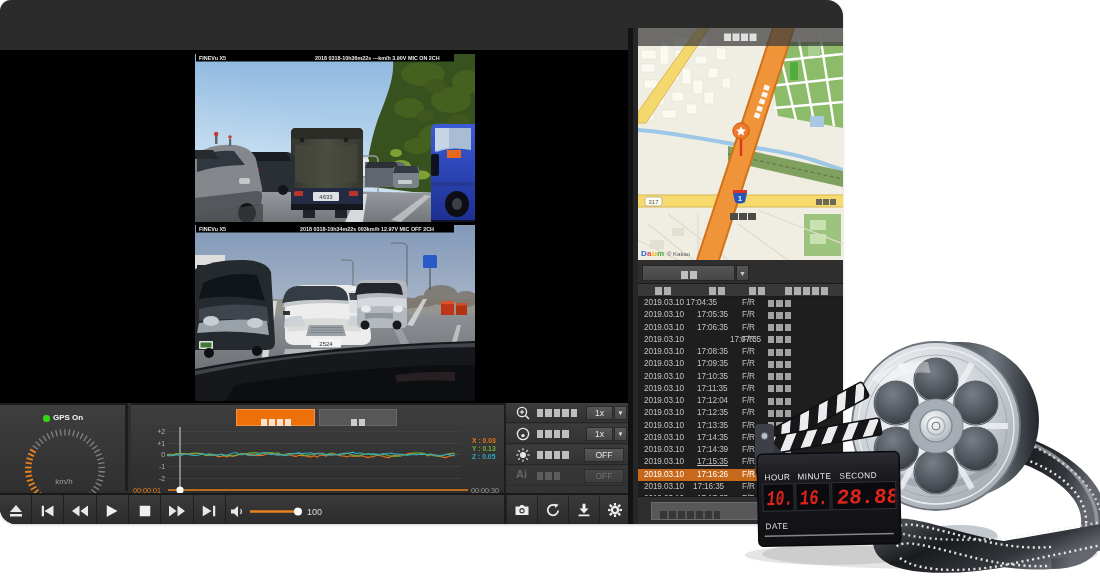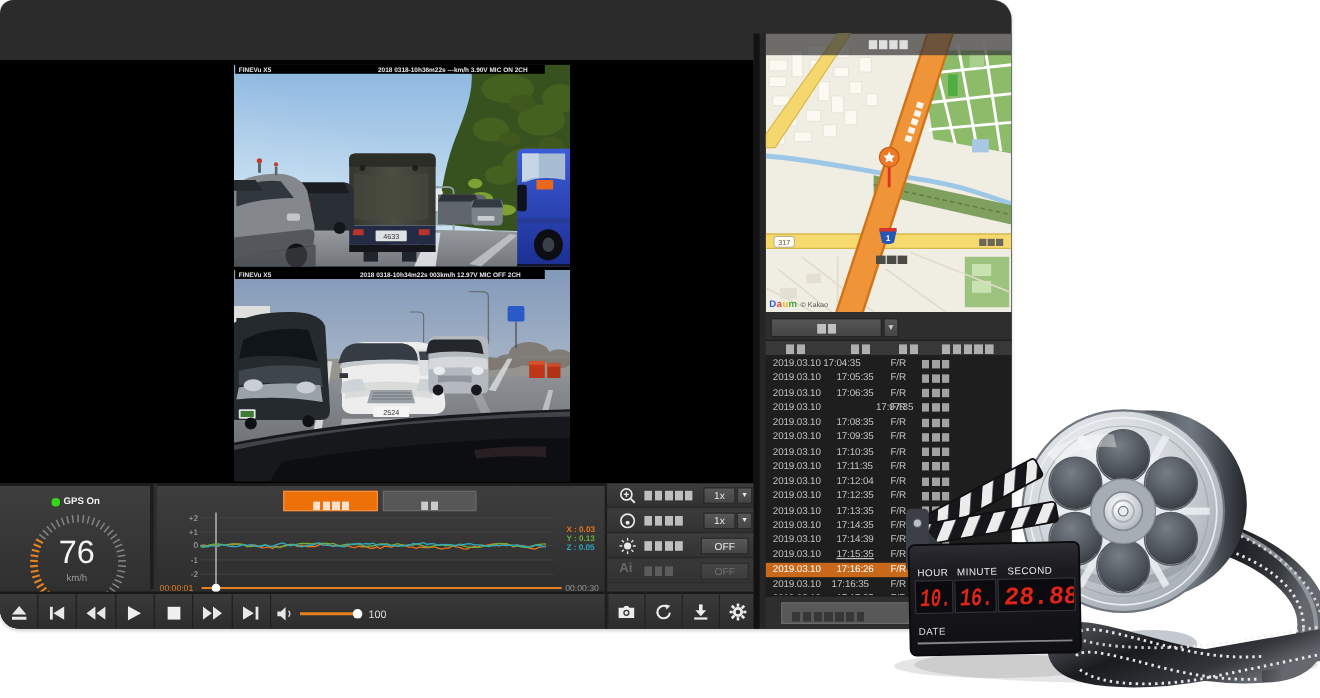--- a/index.html
+++ b/index.html
@@ -341,21 +341,20 @@
           <line x1="75.9" y1="54.4" x2="82.3" y2="55.7" stroke="#828282" stroke-width="1.3"></line>
           <line x1="74.9" y1="58.3" x2="81.1" y2="60.2" stroke="#828282" stroke-width="1.3"></line>
           <line x1="73.5" y1="61.9" x2="79.4" y2="64.6" stroke="#828282" stroke-width="1.3"></line>
           <line x1="71.6" y1="65.4" x2="77.2" y2="68.8" stroke="#828282" stroke-width="1.3"></line>
           <line x1="69.4" y1="68.6" x2="74.5" y2="72.7" stroke="#828282" stroke-width="1.3"></line>
           <line x1="66.8" y1="71.6" x2="71.4" y2="76.2" stroke="#828282" stroke-width="1.3"></line>
           <line x1="63.8" y1="74.2" x2="67.9" y2="79.3" stroke="#828282" stroke-width="1.3"></line>
           <line x1="60.6" y1="76.5" x2="64.0" y2="82.0" stroke="#828282" stroke-width="1.3"></line>
           <line x1="57.2" y1="78.4" x2="59.9" y2="84.3" stroke="#828282" stroke-width="1.3"></line>
         </svg>
-      <div id="speednum">76</div>
       <div id="kmh">km/h</div>
     </div>
     <div id="graphbox">
       <div class="tabbtn" style="left:105px;width:79px;background:#ee7008;border:1px solid #f49140;">
         <span class="k" style="--w:6px;--s:8px;width:30px;height:7px;margin-top:5px;color:#fff;"></span></div>
       <div class="tabbtn" style="left:188px;width:78px;background:#575757;border:1px solid #686868;">
         <span class="k" style="--w:6px;--s:8px;width:14px;height:7px;margin-top:5px;color:#e8e8e8;"></span></div>
       <svg class="abs" style="left:0;top:0;" width="373" height="90" viewBox="0 0 373 90">
 <g font-size="6.8" fill="#b5b5b5" text-anchor="end">
 <text x="34" y="29">+2</text>

